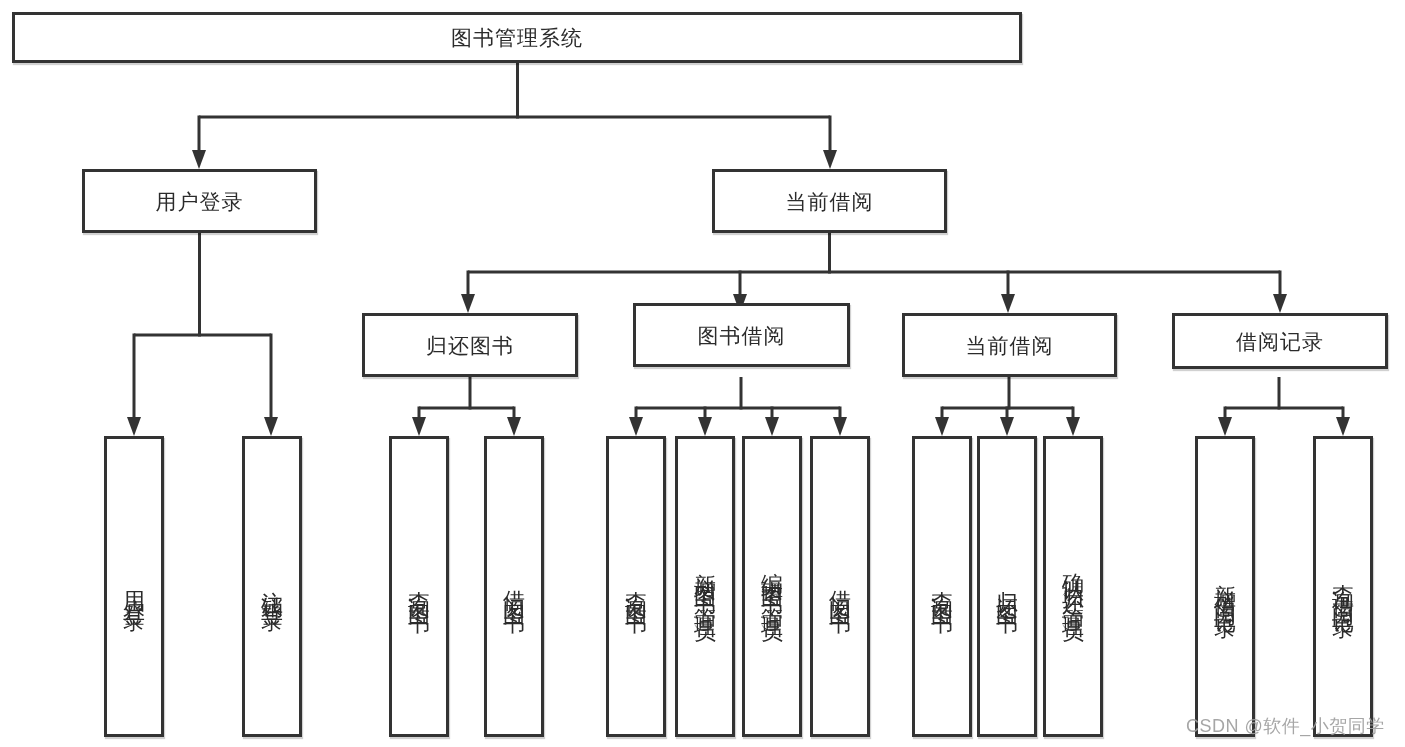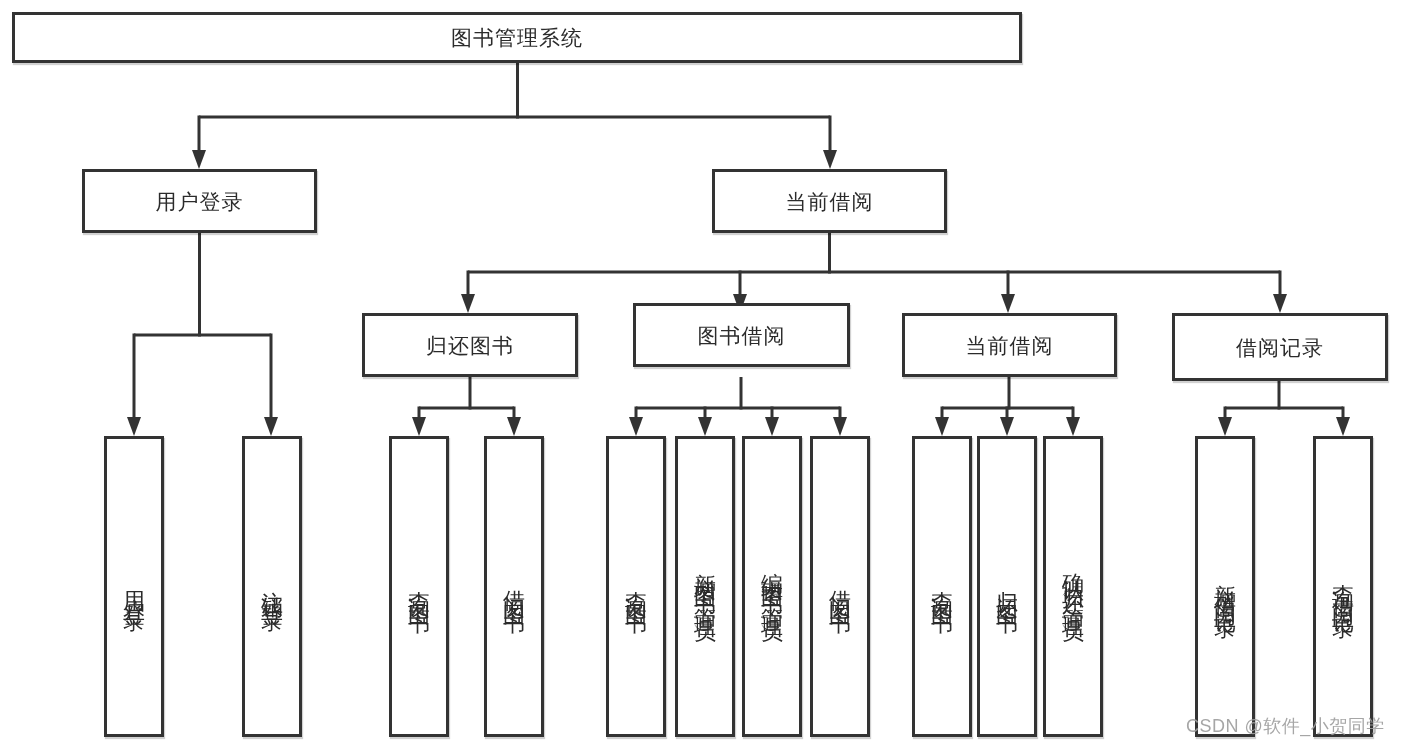--- a/index.html
+++ b/index.html
@@ -125,21 +125,21 @@
   </svg>
 
   <div class="node h" style="left:12px; top:12px; width:1010px; height:51px;">图书管理系统</div>
 
   <div class="node h" style="left:82px; top:169px; width:235px; height:64px;">用户登录</div>
   <div class="node h" style="left:712px; top:169px; width:235px; height:64px;">当前借阅</div>
 
   <div class="node h" style="left:362px; top:313px; width:216px; height:64px;">归还图书</div>
   <div class="node h" style="left:633px; top:303px; width:217px; height:64px;">图书借阅</div>
   <div class="node h" style="left:902px; top:313px; width:215px; height:64px;">当前借阅</div>
-  <div class="node h" style="left:1172px; top:313px; width:216px; height:68px;text-align:right;">借阅记录</div>
+  <div class="node h" style="left:1172px; top:313px; width:216px; height:56px;text-align:right;">借阅记录</div>
 
   <div class="node v" style="left:104px; top:436px; width:60px; height:301px;">用户登录</div>
   <div class="node v" style="left:242px; top:436px; width:60px; height:301px;">注销登录</div>
 
   <div class="node v" style="left:389px; top:436px; width:60px; height:301px;">查询图书</div>
   <div class="node v" style="left:484px; top:436px; width:60px; height:301px;">借阅图书</div>
 
   <div class="node v" style="left:606px; top:436px; width:60px; height:301px;">查询图书</div>
   <div class="node v" style="left:675px; top:436px; width:60px; height:301px;">新增图书（管理员）</div>
   <div class="node v" style="left:742px; top:436px; width:60px; height:301px;">编辑图书（管理员）</div>

